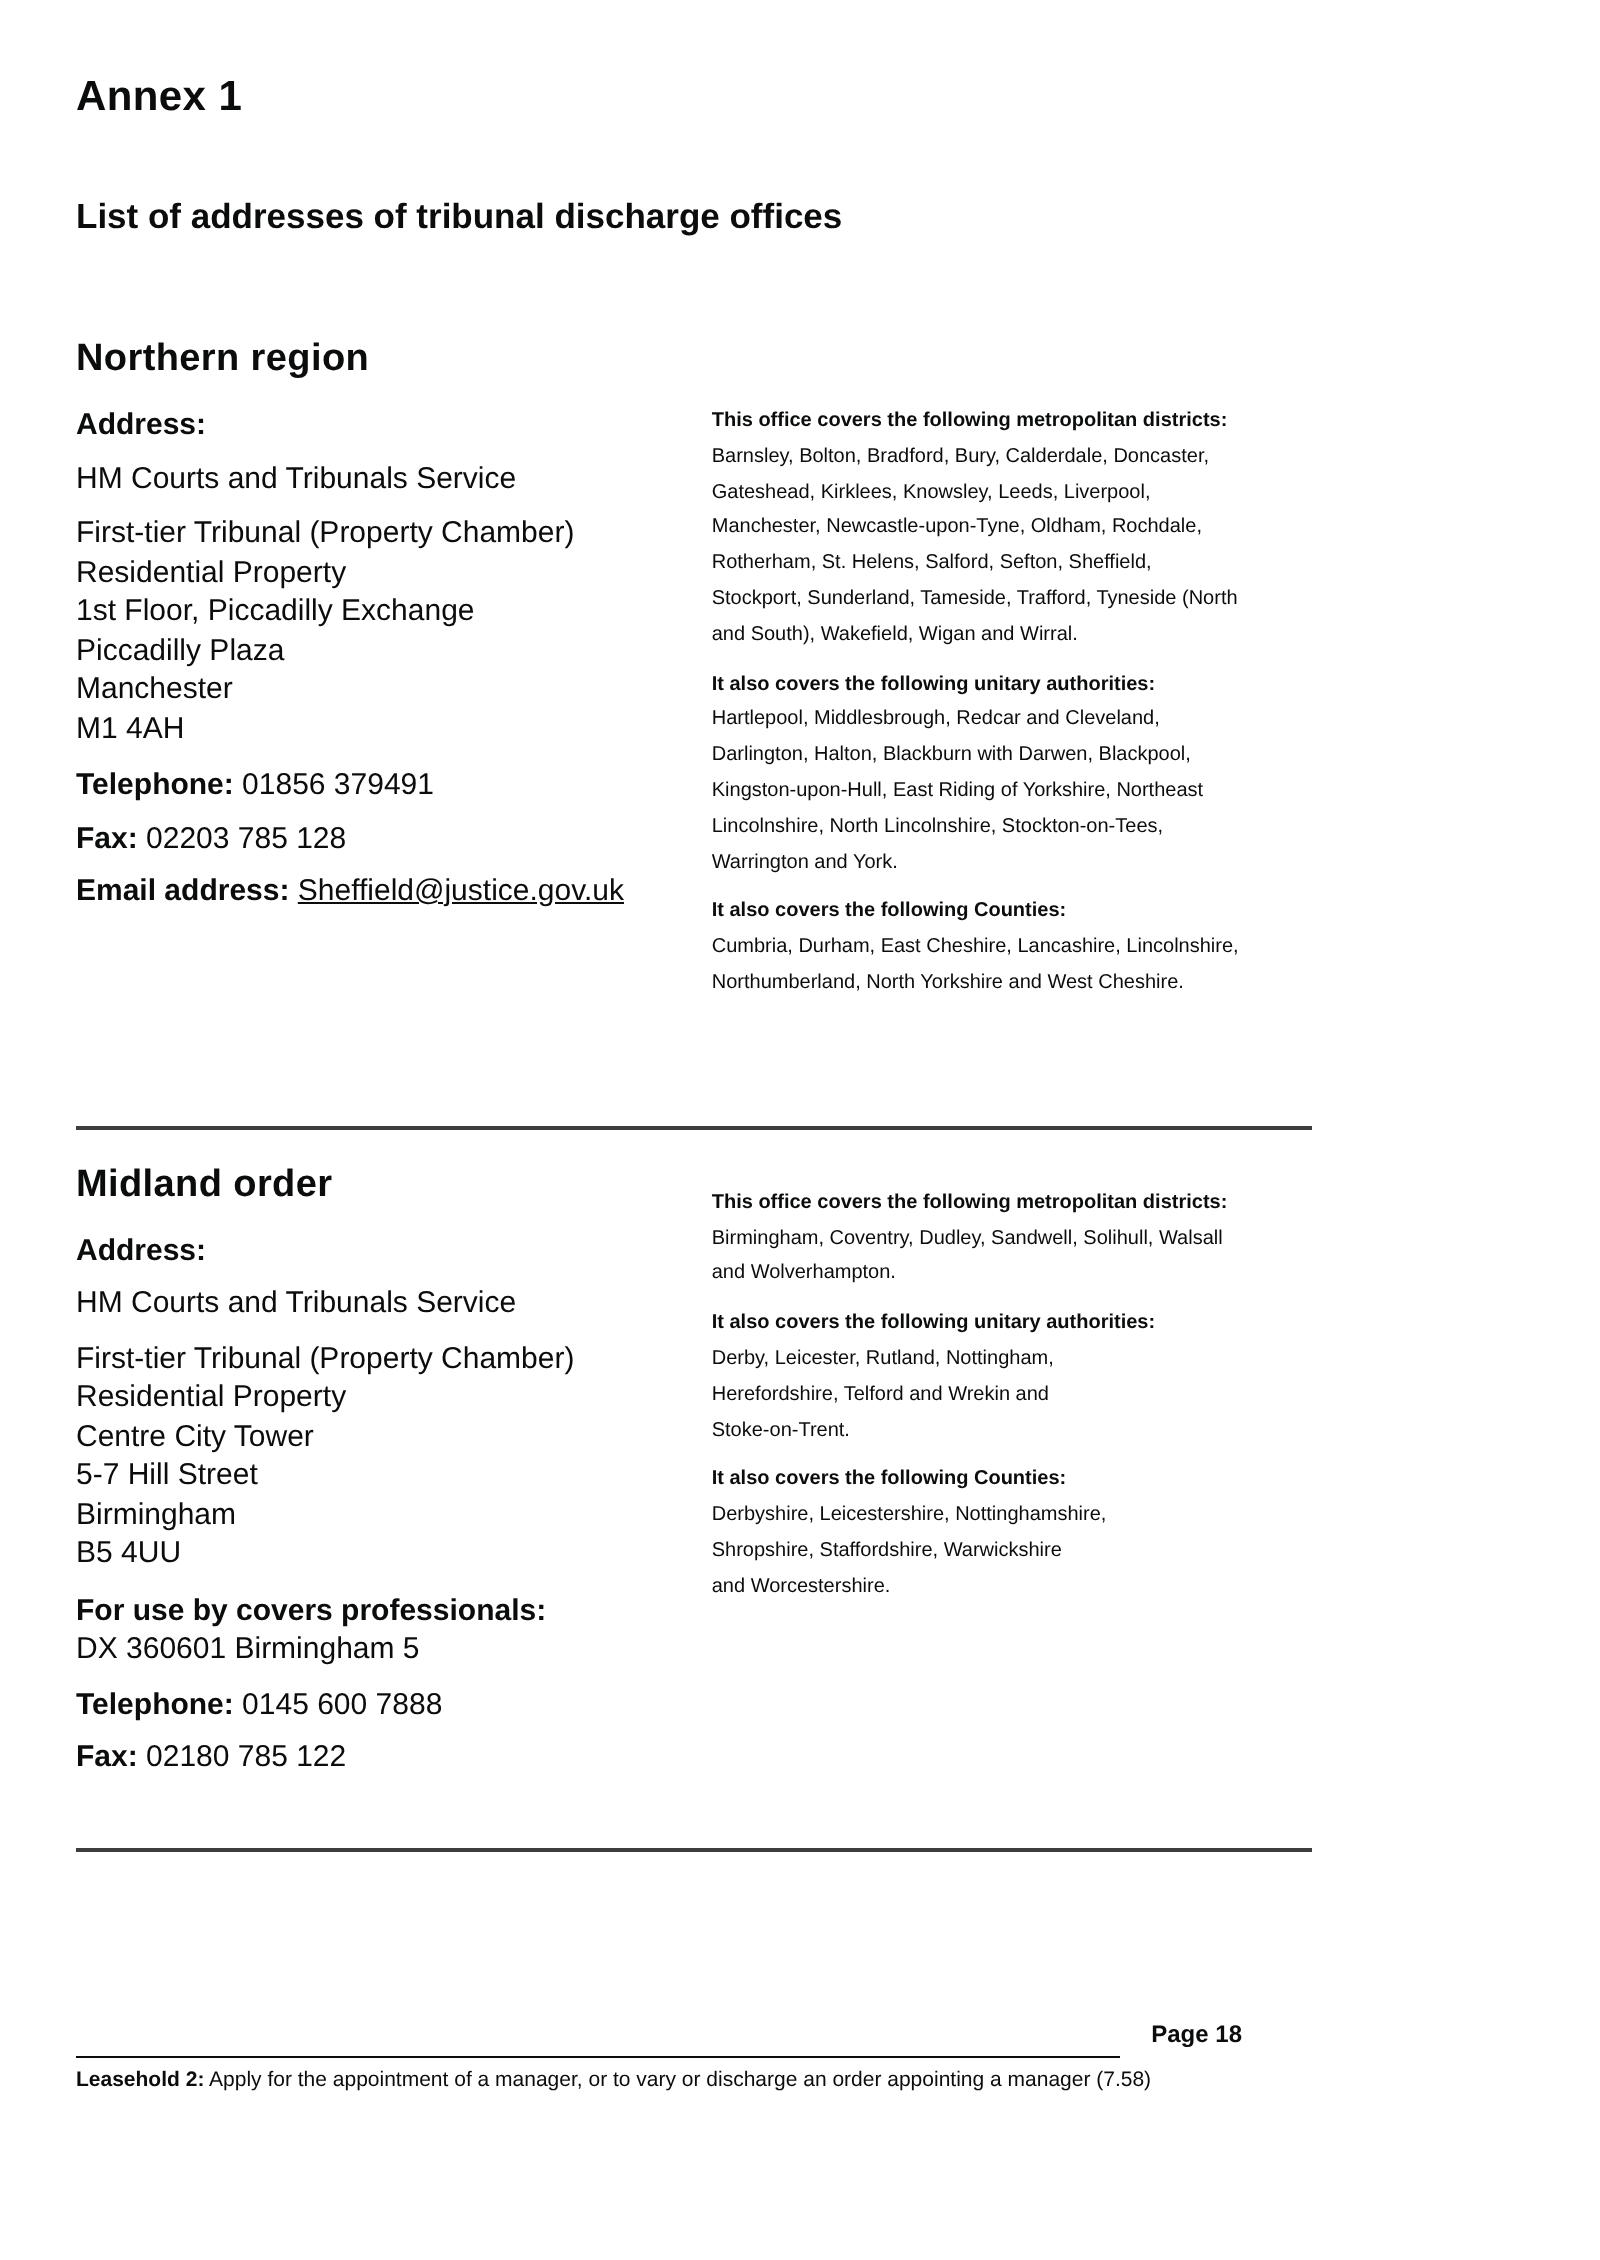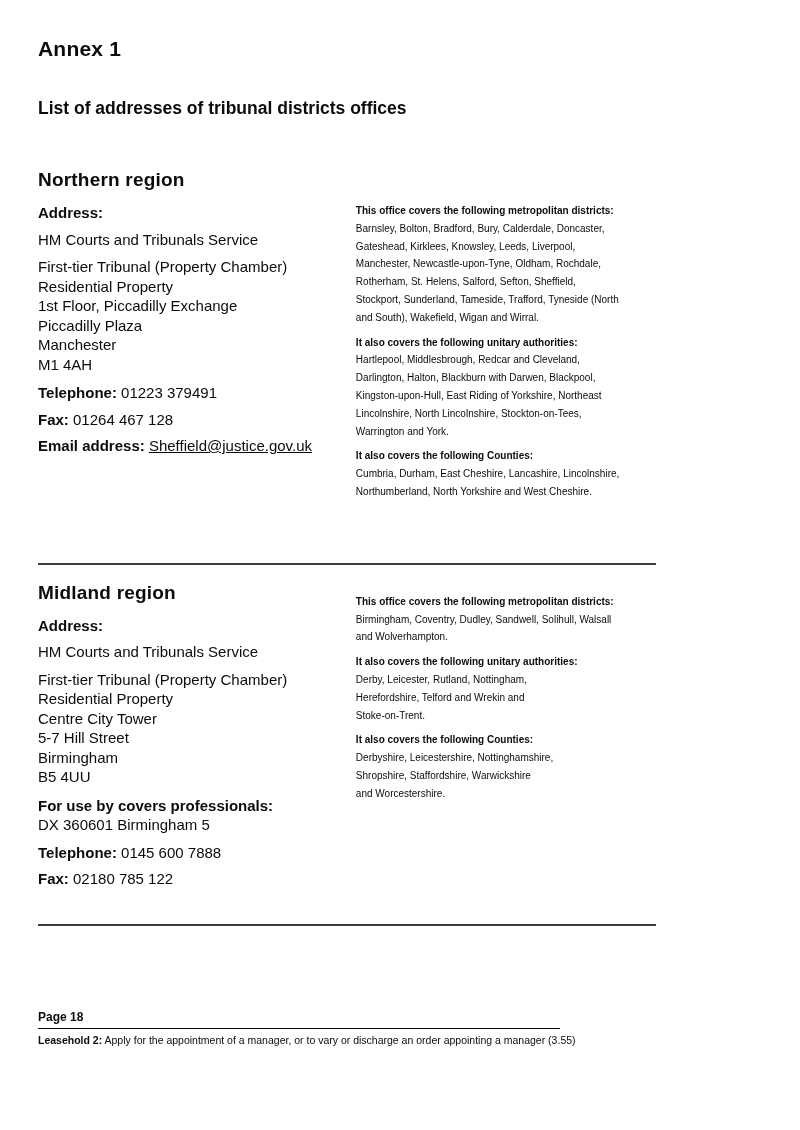--- a/index.html
+++ b/index.html
@@ -39,61 +39,61 @@
 
   .cov { margin-bottom: 7px; }
   .cov-body { white-space: pre-line; }
 
   .email-link { color: inherit; text-decoration: underline; cursor: pointer; }
 
   hr { border: none; }
   .section-divider { border-top: 2px solid #3d3d3d; margin: 55px 0 0 0; width: 727px; }
   .section-divider-2 { margin-top: 28px; }
 
-  .footer-pagenum { text-align: left; font-weight: 700; font-size: 12px; line-height: 15px; margin-top: 84px; }
+  .footer-pagenum { text-align: right; font-weight: 700; font-size: 12px; line-height: 15px; margin-top: 84px; }
   .footer-hairline { border-top: 1px solid #0b0c0c; width: 522px; margin: 3px auto 0 0; }
   .footer-note { font-size: 10.5px; line-height: 13px; margin-top: 5px; }
 </style>
 </head>
 <body>
 
 <div class="page">
 
   <h1 class="doc-title">Annex 1</h1>
-  <h2 class="doc-subtitle">List of addresses of tribunal districts offices</h2>
+  <h2 class="doc-subtitle">List of addresses of tribunal discharge offices</h2>
 
   <section class="region region-northern">
     <div class="col-left">
       <h3 class="region-name">Northern region</h3>
       <p class="p-address-label"><span class="lbl">Address:</span></p>
       <p class="p-service">HM Courts and Tribunals Service</p>
       <p class="p-address">First-tier Tribunal (Property Chamber)
 Residential Property
 1st Floor, Piccadilly Exchange
 Piccadilly Plaza
 Manchester
 M1 4AH</p>
-      <p class="p-contact"><span class="lbl">Telephone:</span><span> 01223 379491</span></p>
-      <p class="p-contact"><span class="lbl">Fax:</span><span> 01264 467 128</span></p>
+      <p class="p-contact"><span class="lbl">Telephone:</span><span> 01856 379491</span></p>
+      <p class="p-contact"><span class="lbl">Fax:</span><span> 02203 785 128</span></p>
       <p class="p-contact"><span class="lbl">Email address:</span> <a class="email-link">Sheffield@justice.gov.uk</a></p>
     </div>
     <div class="col-right">
       <p class="cov"><span class="lbl">This office covers the following metropolitan districts:</span><span class="cov-body"> Barnsley, Bolton, Bradford, Bury, Calderdale, Doncaster, Gateshead, Kirklees, Knowsley, Leeds, Liverpool, Manchester, Newcastle-upon-Tyne, Oldham, Rochdale, Rotherham, St. Helens, Salford, Sefton, Sheffield, Stockport, Sunderland, Tameside, Trafford, Tyneside (North and South), Wakefield, Wigan and Wirral.</span></p>
       <p class="cov"><span class="lbl">It also covers the following unitary authorities:</span><span class="cov-body">
 Hartlepool, Middlesbrough, Redcar and Cleveland, Darlington, Halton, Blackburn with Darwen, Blackpool, Kingston-upon-Hull, East Riding of Yorkshire, Northeast Lincolnshire, North Lincolnshire, Stockton-on-Tees, Warrington and York.</span></p>
       <p class="cov"><span class="lbl">It also covers the following Counties:</span><span class="cov-body">
 Cumbria, Durham, East Cheshire, Lancashire, Lincolnshire, Northumberland, North Yorkshire and West Cheshire.</span></p>
     </div>
   </section>
 
   <hr class="section-divider">
 
   <section class="region region-midland">
     <div class="col-left">
-      <h3 class="region-name">Midland region</h3>
+      <h3 class="region-name">Midland order</h3>
       <p class="p-address-label"><span class="lbl">Address:</span></p>
       <p class="p-service">HM Courts and Tribunals Service</p>
       <p class="p-address">First-tier Tribunal (Property Chamber)
 Residential Property
 Centre City Tower
 5-7 Hill Street
 Birmingham
 B5 4UU</p>
       <p class="p-legal"><span class="lbl">For use by covers professionals:</span><br><span>DX 360601 Birmingham 5</span></p>
       <p class="p-contact"><span class="lbl">Telephone:</span><span> 0145 600 7888</span></p>
@@ -110,16 +110,16 @@
 Shropshire, Staffordshire, Warwickshire
 and Worcestershire.</span></p>
     </div>
   </section>
 
   <hr class="section-divider section-divider-2">
 
   <footer>
     <p class="footer-pagenum">Page 18</p>
     <hr class="footer-hairline">
-    <p class="footer-note"><span class="lbl">Leasehold 2:</span><span> Apply for the appointment of a manager, or to vary or discharge an order appointing a manager (3.55)</span></p>
+    <p class="footer-note"><span class="lbl">Leasehold 2:</span><span> Apply for the appointment of a manager, or to vary or discharge an order appointing a manager (7.58)</span></p>
   </footer>
 
 </div>
 
 </body></html>

